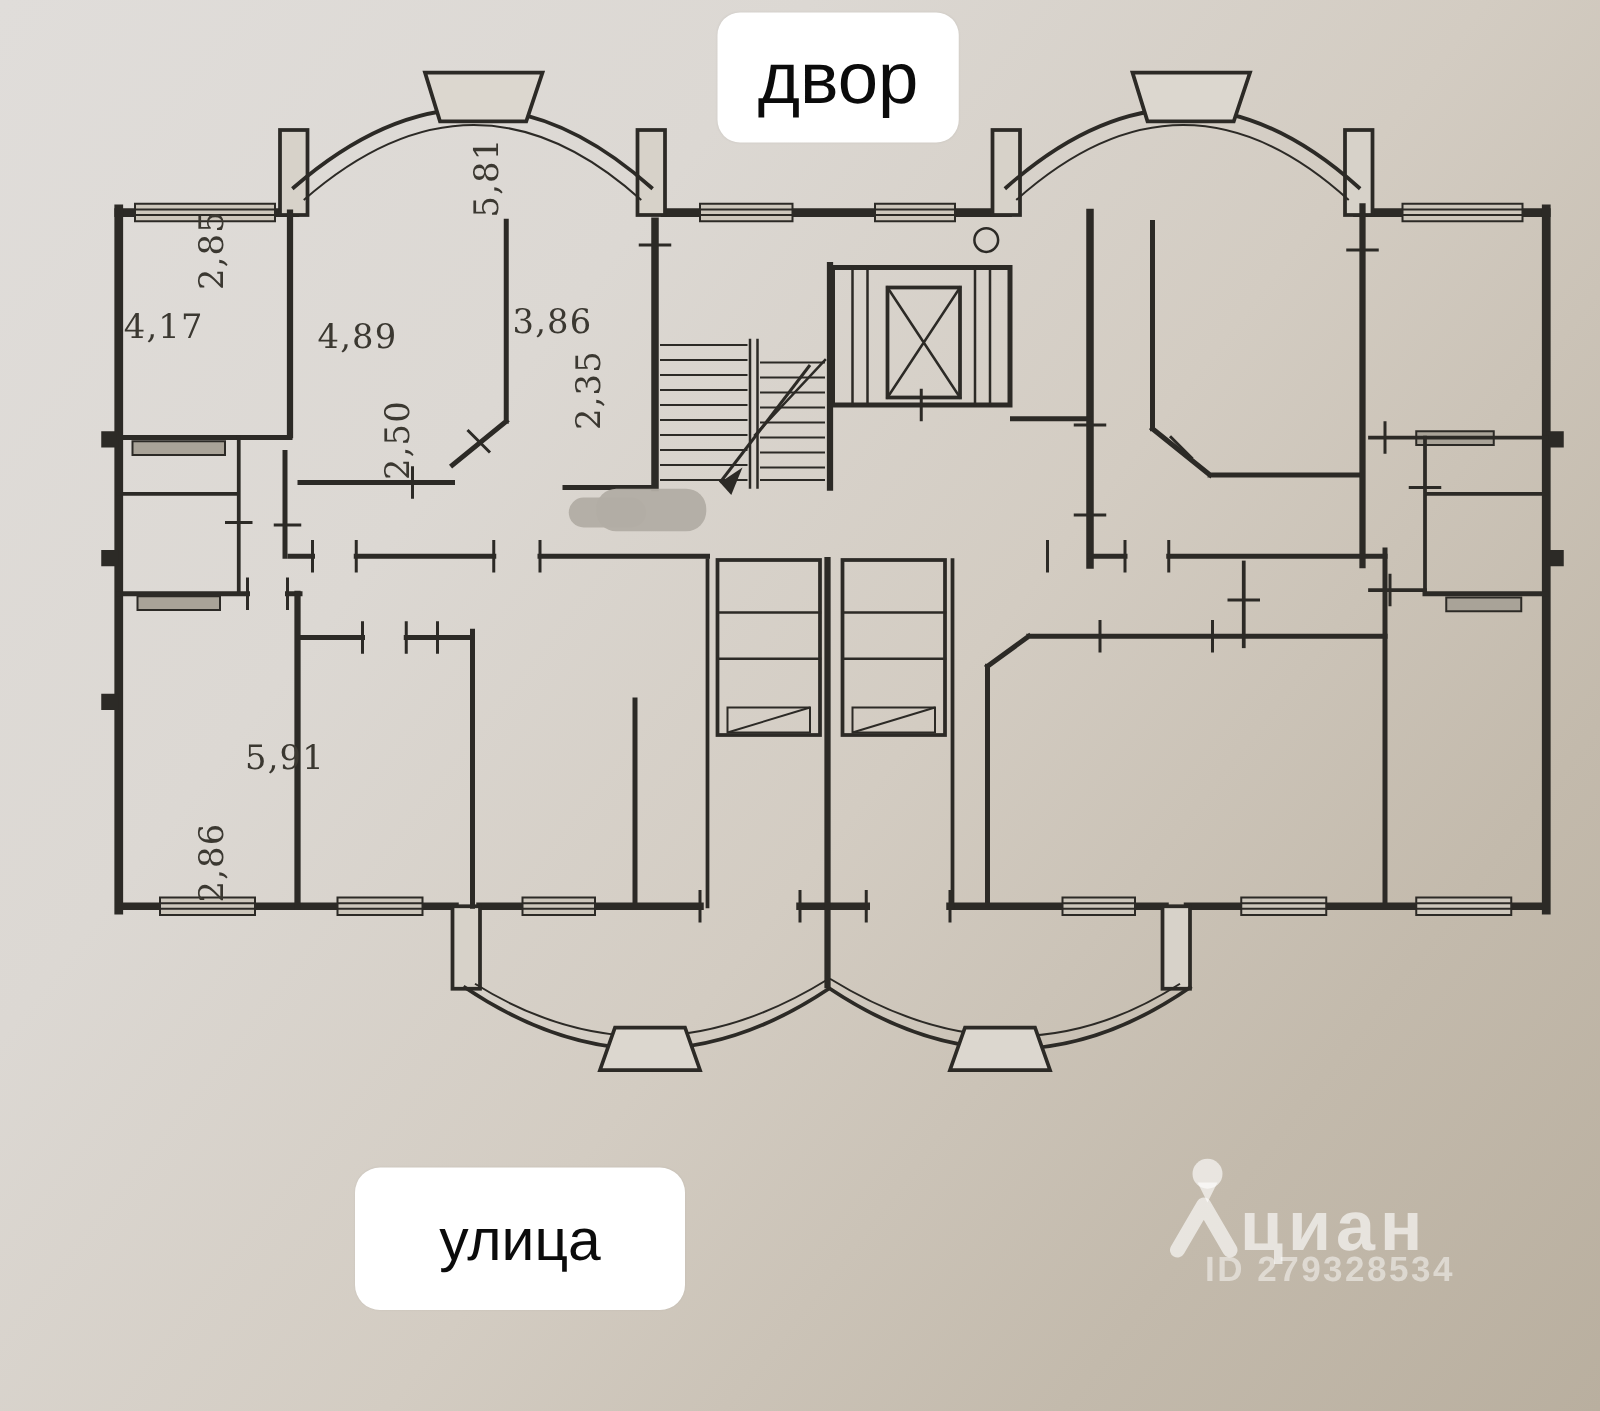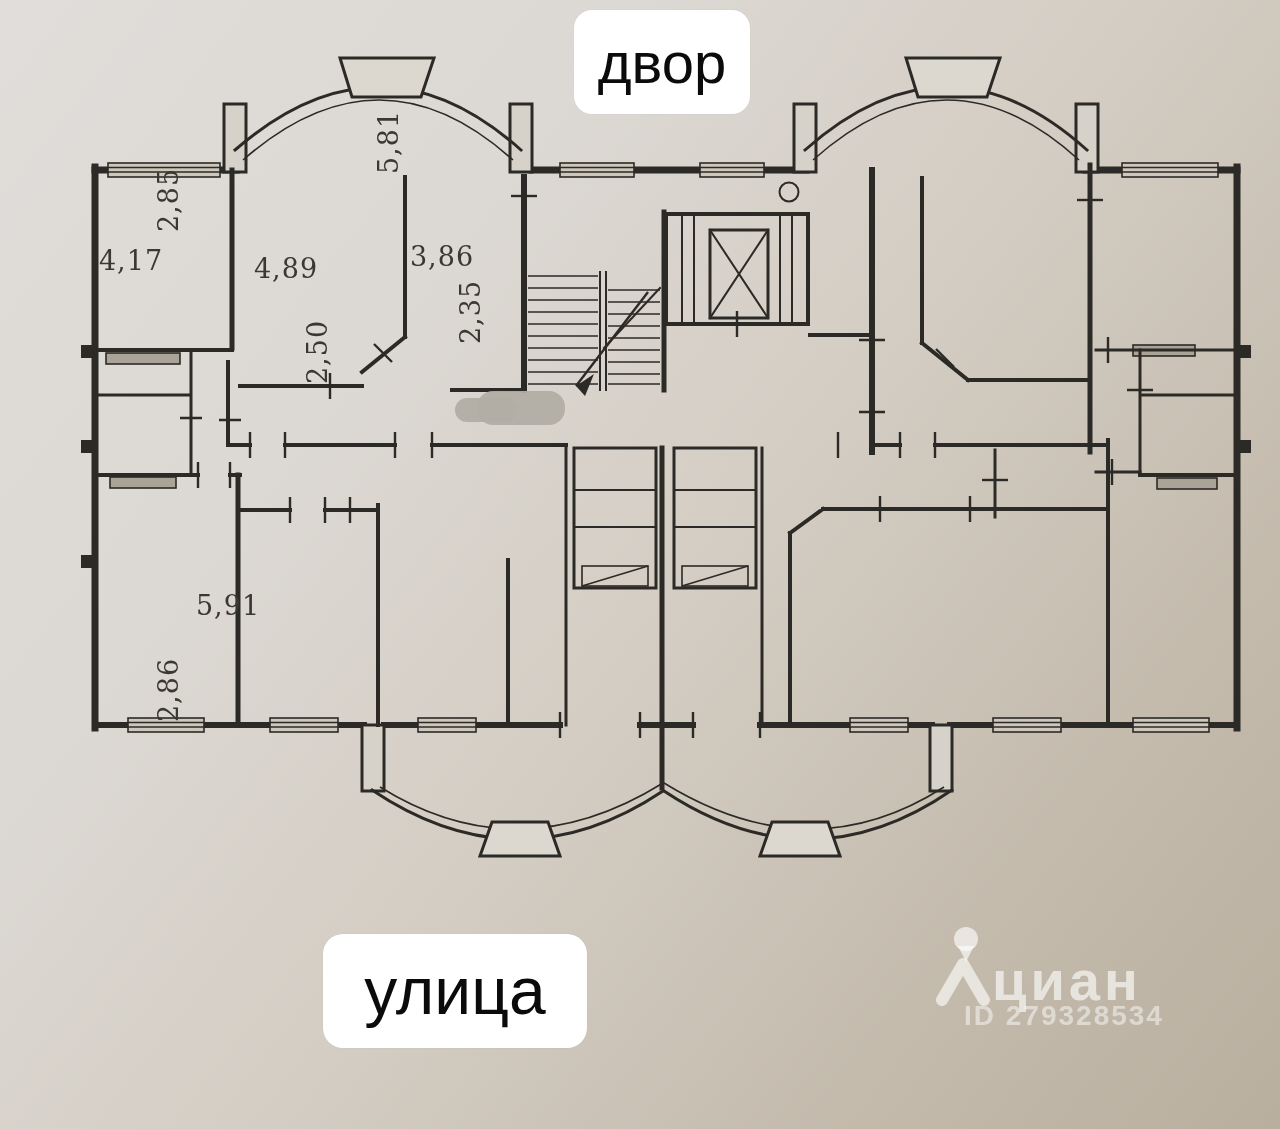--- a/index.html
+++ b/index.html
@@ -18,22 +18,22 @@
   .win{fill:#cdc7bc;stroke:#2c2a26;stroke-width:1.6;}
   .shelf{fill:#a9a398;stroke:#2c2a26;stroke-width:1.6;}
   .nub{fill:#2c2a26;}
   .tick{stroke:#2c2a26;stroke-width:2.4;}
   .dim{font-family:"DejaVu Serif",serif;font-size:27px;fill:#3b3831;letter-spacing:1px;}
   .blob{fill:#b2ada4;opacity:.95;}
   .card{
     position:absolute;background:#ffffff;display:flex;align-items:center;justify-content:center;
     color:#0b0b0b;box-shadow:0 0 2px rgba(0,0,0,.05);
   }
-  .card-dvor{left:574px;top:10px;width:176px;height:104px;border-radius:18px;font-size:58px;}
-  .card-ulitsa{left:284px;top:934px;width:264px;height:114px;border-radius:20px;font-size:66px;margin-left:39px;}
+  .card-dvor{left:574px;top:10px;width:193px;height:104px;border-radius:18px;font-size:58px;}
+  .card-ulitsa{left:284px;top:934px;width:264px;height:114px;border-radius:20px;font-size:47px;}
   .wm{position:absolute;color:rgba(255,255,255,.62);font-weight:bold;}
   .wm-brand{left:992px;top:948px;font-size:56px;letter-spacing:4px;}
   .wm-id{left:964px;top:1000px;font-size:28px;letter-spacing:2px;color:rgba(255,255,255,.48);}
   .wm-icon{position:absolute;left:932px;top:922px;}
 </style>
 </head>
 <body>
 
 <svg class="plan-svg" width="1280" height="1129" viewBox="0 0 1280 1129">
 

